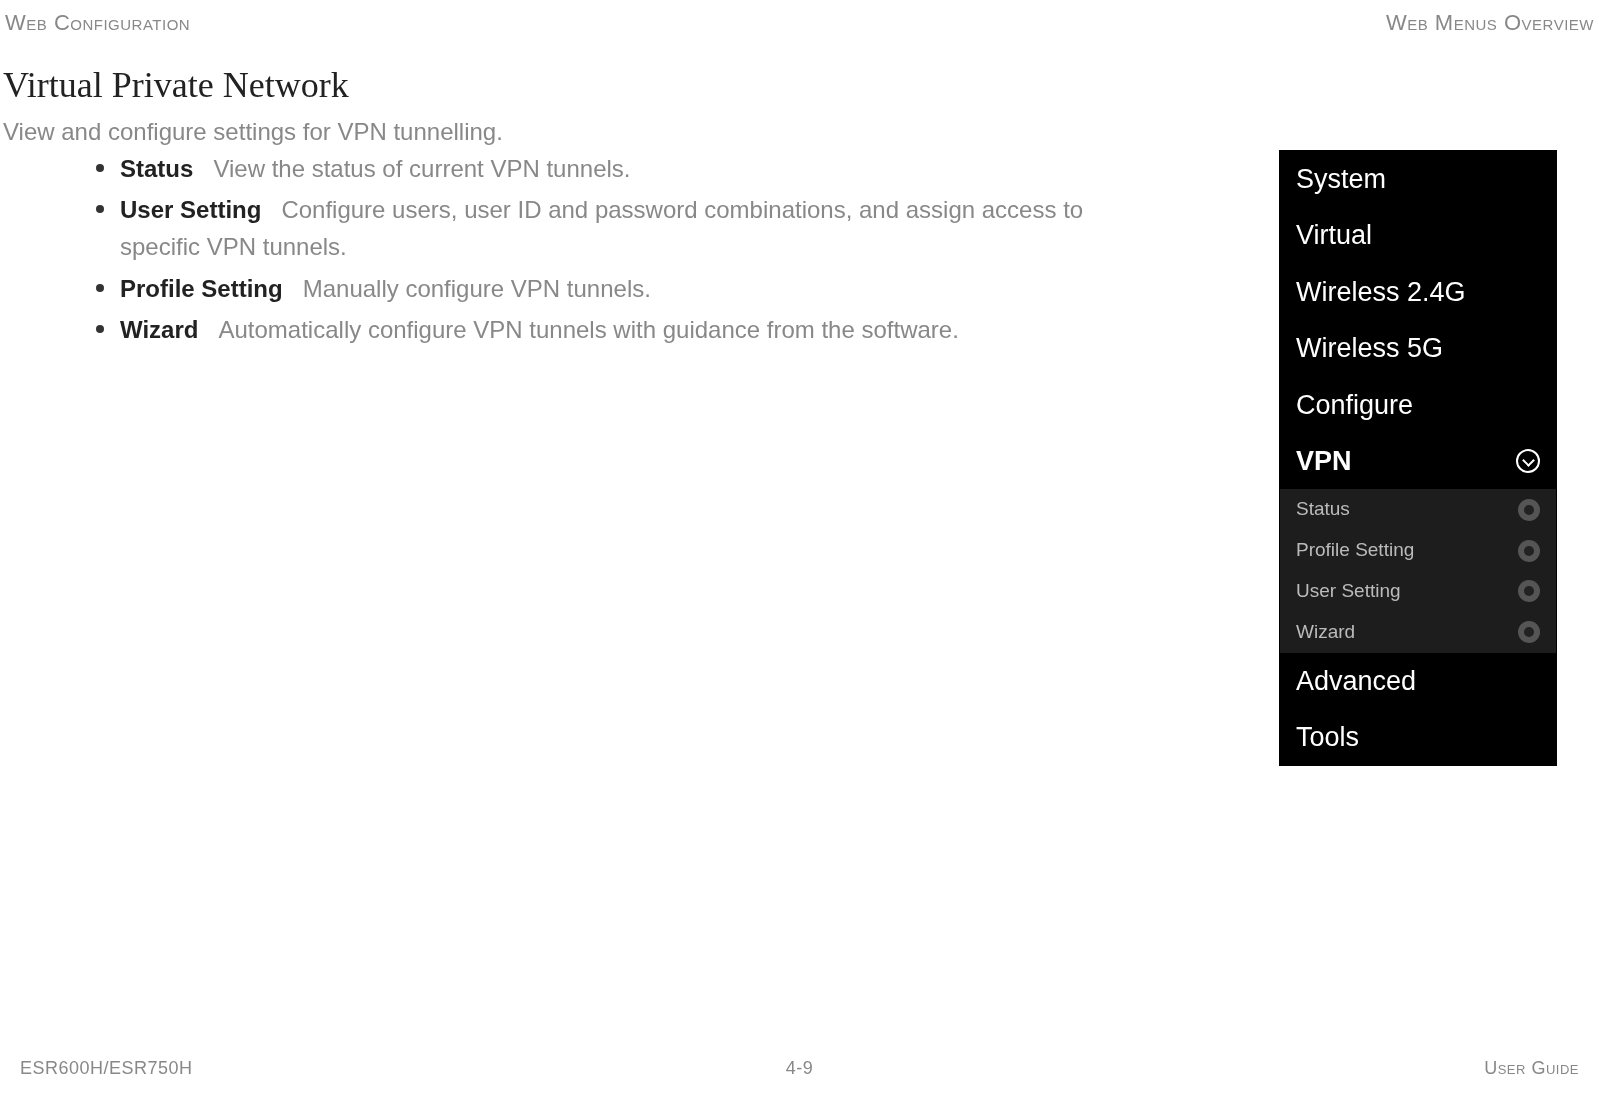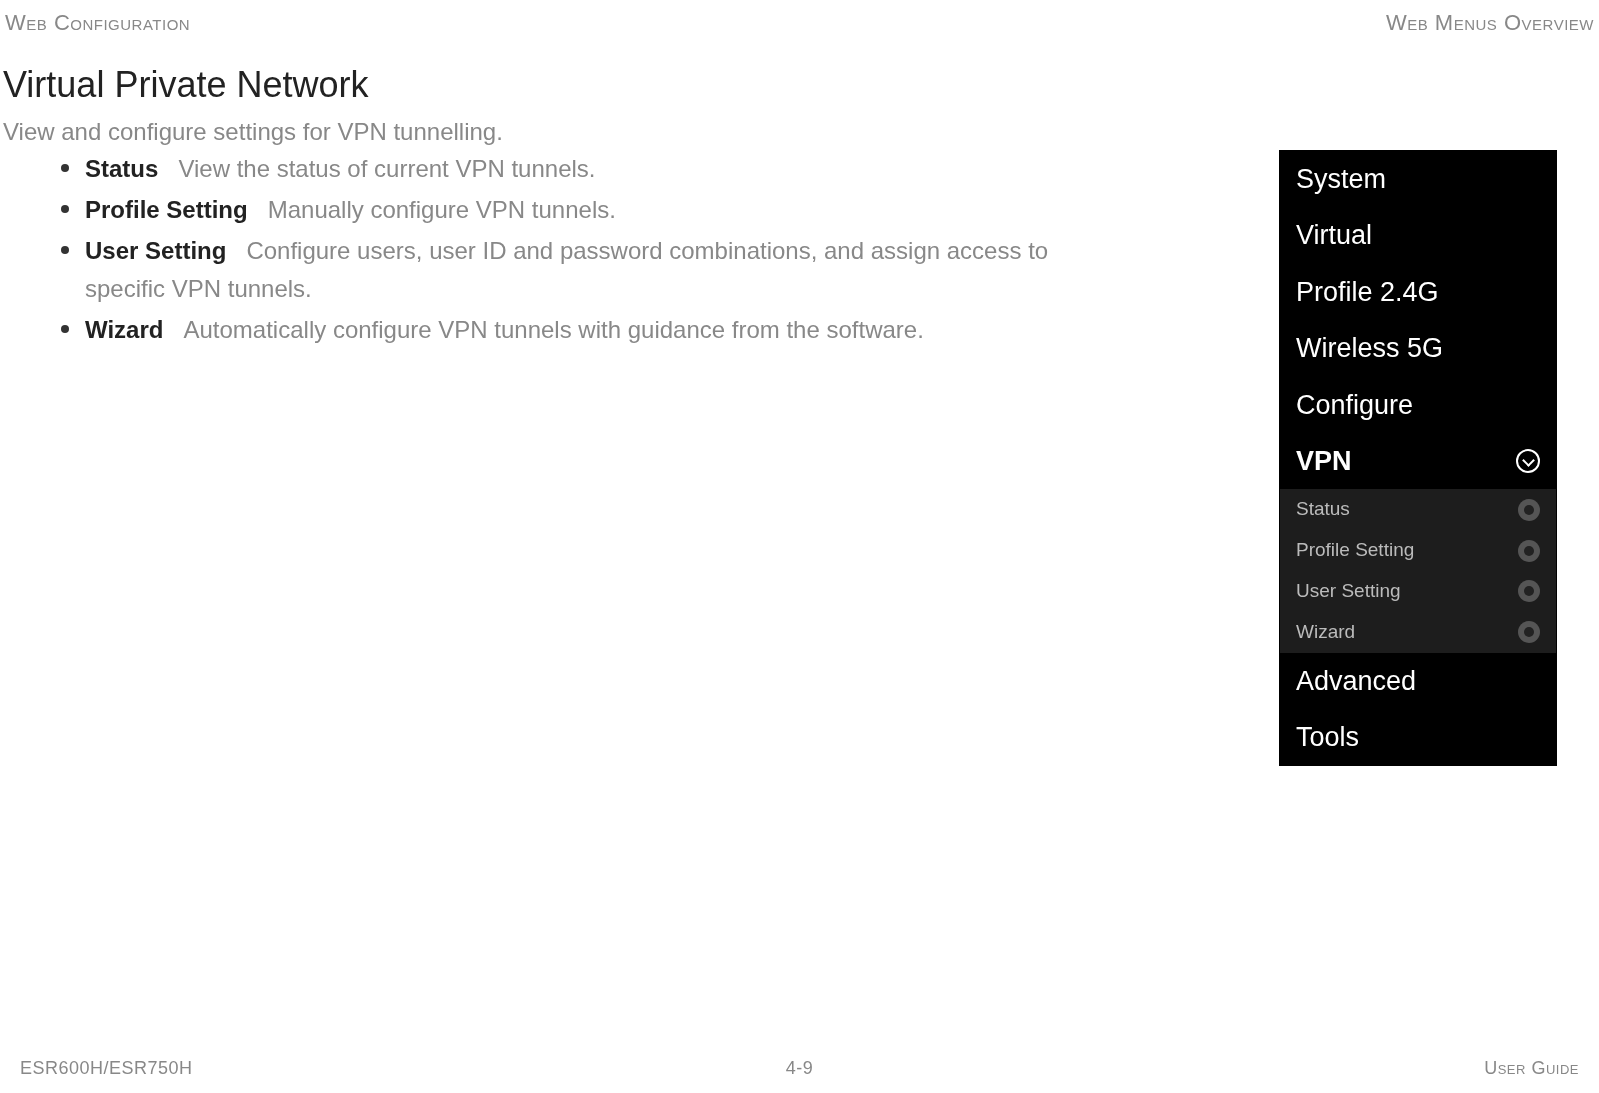--- a/index.html
+++ b/index.html
@@ -22,29 +22,29 @@
       font-size: 22px;
       margin-bottom: 28px;
     }
     .header span { font-weight: 400; }
     .page-title {
       font-size: 36px;
       font-weight: 400;
       color: #222;
       margin-bottom: 12px;
       padding-left: 3px;
-      font-family: Liberation Sans, sans-serif;
+      font-family: Liberation Serif, serif;
     }
     .subtitle {
       font-size: 24px;
       color: #888;
       margin-bottom: 4px;
       padding-left: 3px;
     }
-    .content-row { display: flex; justify-content: space-between; }
+    .content-row { display: flex; justify-content: space-between; padding-left: 35px; }
     .bullets {
       padding-left: 85px;
       font-size: 24px;
       line-height: 1.55;
       max-width: 1060px;
     }
     .bullets li { list-style: none; position: relative; margin-bottom: 4px; }
     .bullets li::before {
       content: "";
       position: absolute;
@@ -156,42 +156,42 @@
 <h1 class="page-title">Virtual Private Network</h1>
 <p class="subtitle">View and configure settings for VPN tunnelling.</p>
 
 <div class="content-row">
   <ul class="bullets">
     <li>
       <span class="field-label">Status</span>
       <span class="field-desc">&nbsp;&nbsp;<span>View the status of current VPN tunnels.</span></span>
     </li>
     <li>
+      <span class="field-label">User Setting</span>
+      <span class="field-desc">&nbsp;&nbsp;<span>Configure users, user ID and password combinations, and assign access to specific VPN tunnels.</span></span>
+    </li>
+    <li>
       <span class="field-label">Profile Setting</span>
       <span class="field-desc">&nbsp;&nbsp;<span>Manually configure VPN tunnels.</span></span>
     </li>
     <li>
-      <span class="field-label">User Setting</span>
-      <span class="field-desc">&nbsp;&nbsp;<span>Configure users, user ID and password combinations, and assign access to specific VPN tunnels.</span></span>
-    </li>
-    <li>
       <span class="field-label">Wizard</span>
       <span class="field-desc">&nbsp;&nbsp;<span>Automatically configure VPN tunnels with guidance from the software.</span></span>
     </li>
   </ul>
 
   <div class="sidebar-img">
     <div class="nav-item msc">
         <span>System</span>
       </div>
     <div class="nav-item msc">
         <span>Virtual</span>
       </div>
     <div class="nav-item msc">
-        <span>Profile 2.4G</span>
+        <span>Wireless 2.4G</span>
       </div>
     <div class="nav-item msc">
         <span>Wireless 5G</span>
       </div>
     <div class="nav-item msc">
         <span>Configure</span>
       </div>
     <div class="nav-item expanded msc">
       <span>VPN</span>
       <span class="chevron"></span>

